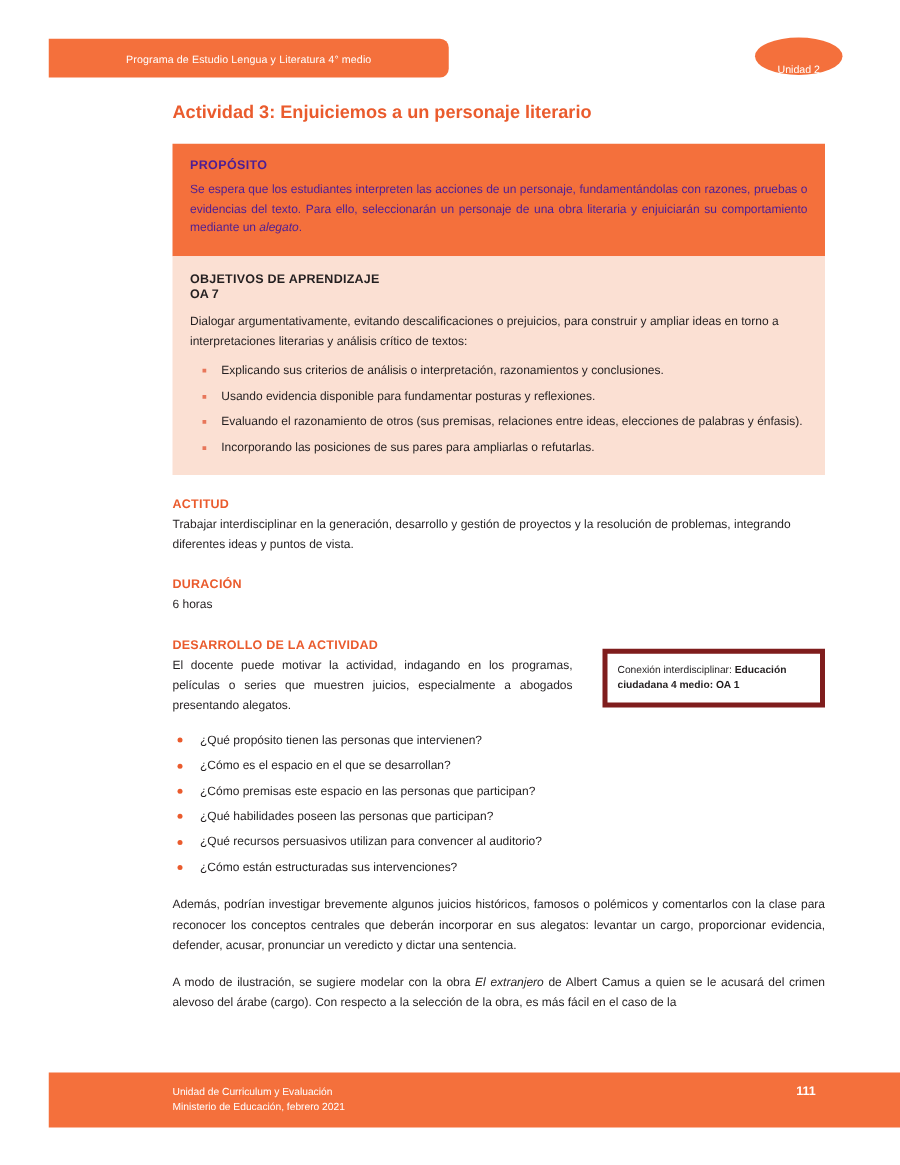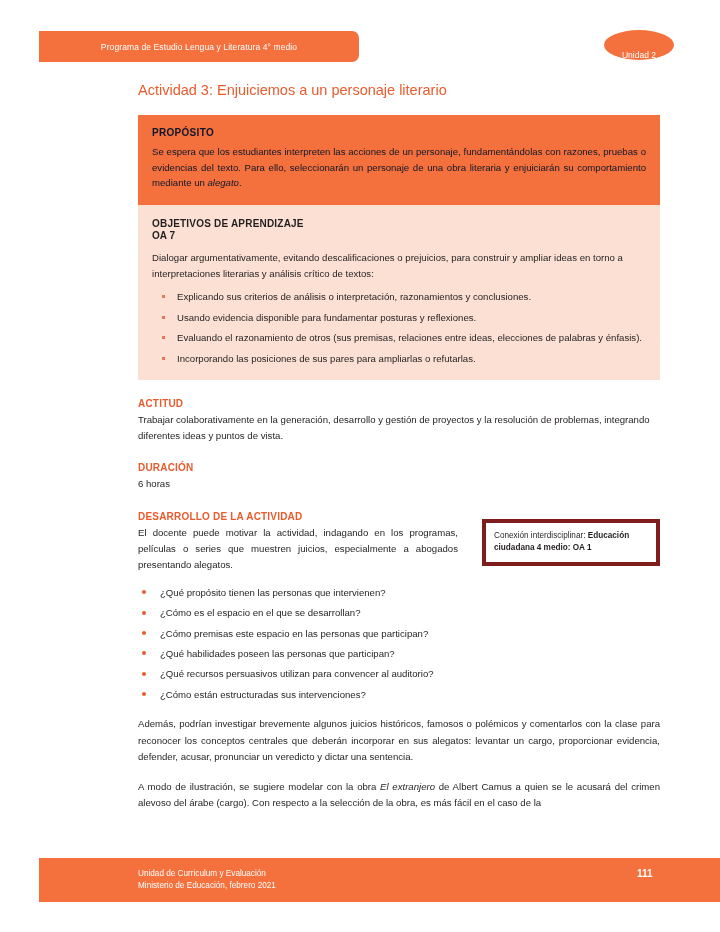--- a/index.html
+++ b/index.html
@@ -67,29 +67,29 @@
   .content {
     position: absolute;
     left: 99px;
     top: 82px;
     width: 522px;
   }
 
   .activity-title {
     color: #ea5b2d;
     font-size: 14.5px;
-    font-weight: normal;
+    font-weight: bold;
     line-height: 1.2;
     margin: 0 0 16px 0;
   }
 
   
   .proposito-box {
     background: #f4703c;
-    color: #0f172a;
+    color: #4c1d95;
     padding: 12px 14px 14px 14px;
     box-sizing: border-box;
   }
   .box-heading {
     font-size: 10px;
     font-weight: bold;
     letter-spacing: 0.3px;
     margin: 0 0 6px 0;
   }
   .proposito-text {
@@ -277,21 +277,21 @@
       <ul class="oa-list">
         <li>Explicando sus criterios de análisis o interpretación, razonamientos y conclusiones.</li>
         <li>Usando evidencia disponible para fundamentar posturas y reflexiones.</li>
         <li>Evaluando el razonamiento de otros (sus premisas, relaciones entre ideas, elecciones de palabras y énfasis).</li>
         <li>Incorporando las posiciones de sus pares para ampliarlas o refutarlas.</li>
       </ul>
     </div>
 
     <div class="section">
       <div class="section-heading">ACTITUD</div>
-      <p class="section-text">Trabajar colaborativamente en la generación, desarrollo y gestión de proyectos y la resolución de problemas, integrando diferentes ideas y puntos de vista.</p>
+      <p class="section-text">Trabajar interdisciplinar en la generación, desarrollo y gestión de proyectos y la resolución de problemas, integrando diferentes ideas y puntos de vista.</p>
     </div>
 
     <div class="section">
       <div class="section-heading">DURACIÓN</div>
       <p class="section-text">6 horas</p>
     </div>
 
     <div class="section desarrollo-wrap">
       <div class="section-heading">DESARROLLO DE LA ACTIVIDAD</div>
 

